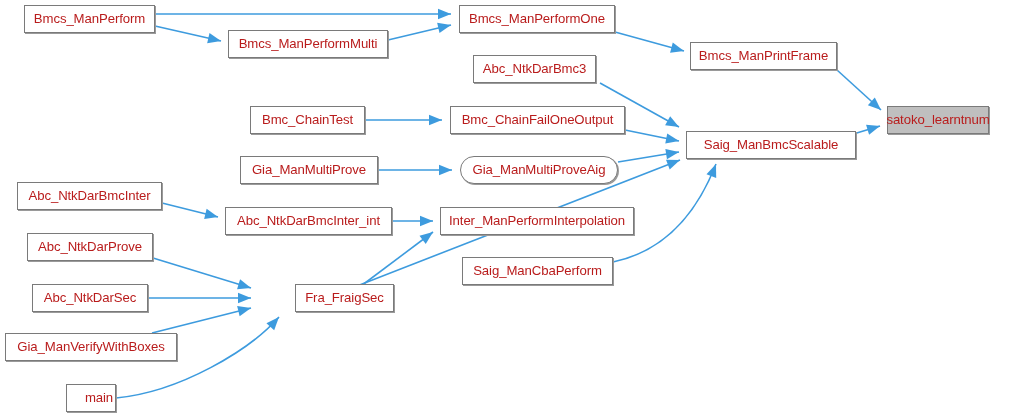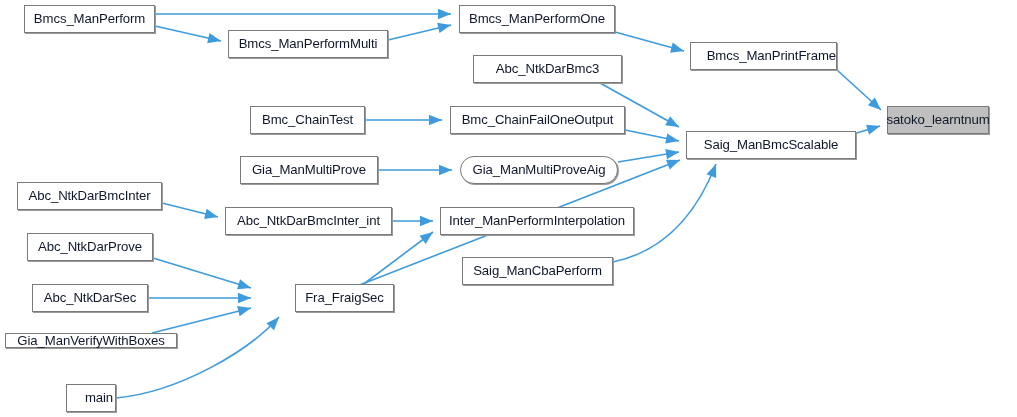--- a/index.html
+++ b/index.html
@@ -33,21 +33,21 @@
   }
   .node-box {
     position: absolute;
     box-sizing: border-box;
     background: #ffffff;
     border: 1px solid #7a7a7a;
     box-shadow: 1px 1px 0 0 #9a9a9a;
     display: flex;
     align-items: center;
     justify-content: center;
-    color: #0f172a;
+    color: #b91c1c;
     font-size: 13.2px;
     line-height: 1;
     white-space: nowrap;
     letter-spacing: -0.1px;
   }
   .node-box.highlight {
     background: #bfbfbf;
   }
 </style>
 </head>
@@ -105,24 +105,24 @@
   <div id="nodes-layer">
       <div class="node-box" style="left: 24px; top: 5px; width: 131px; height: 28px;">
         <span>Bmcs_ManPerform</span>
       </div>
       <div class="node-box" style="left: 228px; top: 30px; width: 160px; height: 28px;">
         <span>Bmcs_ManPerformMulti</span>
       </div>
       <div class="node-box" style="left: 459px; top: 5px; width: 156px; height: 28px;">
         <span>Bmcs_ManPerformOne</span>
       </div>
-      <div class="node-box" style="left: 690px; top: 42px; width: 147px; height: 28px; justify-content: flex-end;">
+      <div class="node-box" style="left: 690px; top: 42px; width: 147px; height: 28px;">
         <span>Bmcs_ManPrintFrame</span>
       </div>
-      <div class="node-box" style="left: 473px; top: 55px; width: 149px; height: 28px;">
+      <div class="node-box" style="left: 473px; top: 55px; width: 123px; height: 28px;">
         <span>Abc_NtkDarBmc3</span>
       </div>
       <div class="node-box" style="left: 250px; top: 106px; width: 115px; height: 28px;">
         <span>Bmc_ChainTest</span>
       </div>
       <div class="node-box" style="left: 450px; top: 106px; width: 175px; height: 28px;">
         <span>Bmc_ChainFailOneOutput</span>
       </div>
       <div class="node-box" style="left: 686px; top: 131px; width: 170px; height: 28px;">
         <span>Saig_ManBmcScalable</span>
@@ -150,21 +150,21 @@
       </div>
       <div class="node-box" style="left: 462px; top: 257px; width: 151px; height: 28px;">
         <span>Saig_ManCbaPerform</span>
       </div>
       <div class="node-box" style="left: 32px; top: 284px; width: 116px; height: 28px;">
         <span>Abc_NtkDarSec</span>
       </div>
       <div class="node-box" style="left: 258px; top: 284px; width: 99px; height: 28px; margin-left: 37px;">
         <span>Fra_FraigSec</span>
       </div>
-      <div class="node-box" style="left: 5px; top: 333px; width: 172px; height: 15px;">
+      <div class="node-box" style="left: 5px; top: 333px; width: 172px; height: 28px;">
         <span>Gia_ManVerifyWithBoxes</span>
       </div>
       <div class="node-box" style="left: 66px; top: 384px; width: 50px; height: 28px; padding-left: 16px;">
         <span>main</span>
       </div>
     </div>
 
 </div>
 
 </body></html>

